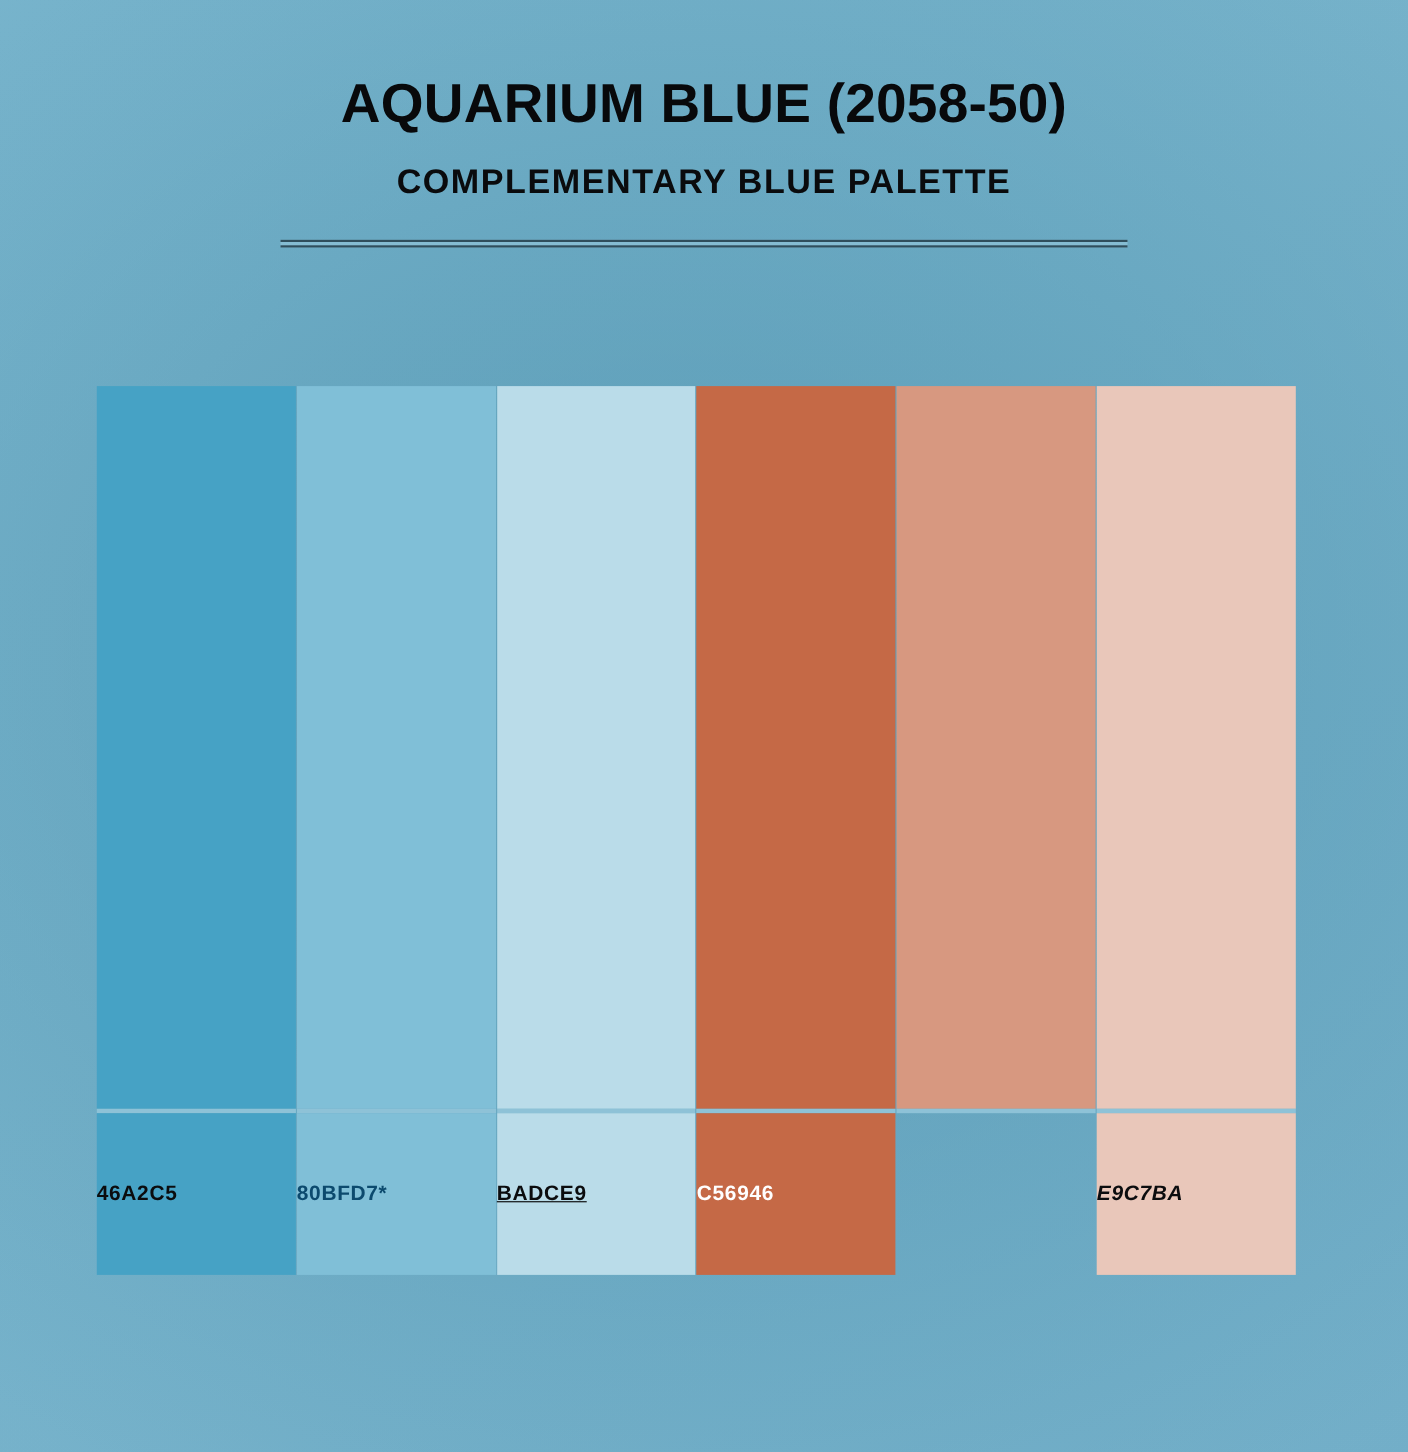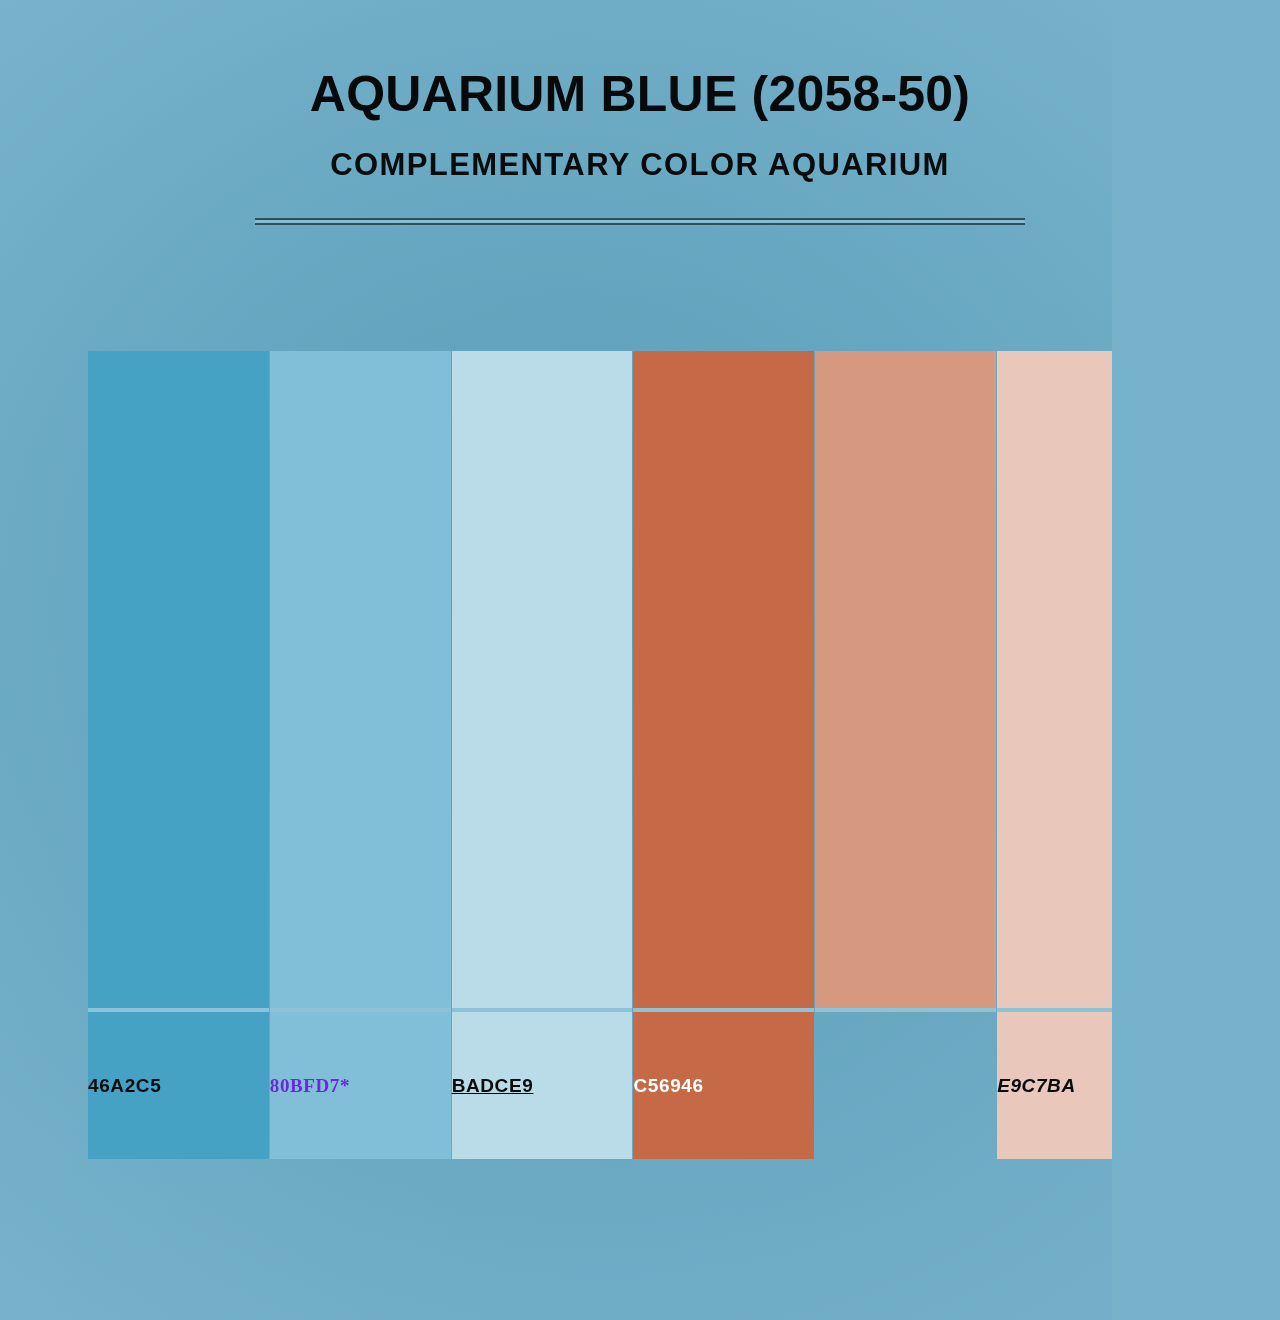--- a/index.html
+++ b/index.html
@@ -9,21 +9,21 @@
   body {
     width: 1280px;
     height: 1320px;
     overflow: hidden;
     font-family: "Liberation Sans", sans-serif;
     background: #76b2c9;
   }
 
   #page {
     position: relative;
-    width: 1112px;
+    width: 1280px;
     height: 1320px;
     background:
       radial-gradient(ellipse 120% 95% at 50% 46%,
         rgba(74,142,170,0.62) 0%,
         rgba(82,150,177,0.40) 34%,
         rgba(120,180,204,0.06) 68%,
         rgba(125,184,206,0.0) 100%),
       linear-gradient(145deg, #79b5cd 0%, #77b3cb 45%, #72aec8 100%);
     overflow: hidden;
   }
@@ -128,37 +128,37 @@
     letter-spacing: 0.2px;
   }
 </style>
 </head>
 <body>
 
 <div id="page">
 
   <div id="header">
     <h1 id="title">AQUARIUM BLUE (2058-50)</h1>
-    <h2 id="subtitle">COMPLEMENTARY COLOR AQUARIUM</h2>
+    <h2 id="subtitle">COMPLEMENTARY BLUE PALETTE</h2>
     <div id="divider"></div>
   </div>
 
   <div id="palette">
       <div class="swatch-col">
         <div class="swatch-block" style="background: rgb(70, 162, 197);"></div>
         <div class="swatch-rule" style="background: rgb(142, 194, 215);"></div>
         <div class="swatch-label-area" style="background: rgb(70, 162, 197);">
           <span class="swatch-label" style="color: rgb(11, 12, 14);">46A2C5</span>
         </div>
       </div>
       <div class="swatch-col">
         <div class="swatch-block" style="background: rgb(128, 191, 215);"></div>
         <div class="swatch-rule" style="background: rgb(142, 194, 215);"></div>
         <div class="swatch-label-area" style="background: rgb(128, 191, 215);">
-          <span class="swatch-label" style="color: #6d28d9; font-family: Liberation Serif, serif;">80BFD7*</span>
+          <span class="swatch-label" style="color: #0c4a6e;">80BFD7*</span>
         </div>
       </div>
       <div class="swatch-col">
         <div class="swatch-block" style="background: rgb(186, 220, 233);"></div>
         <div class="swatch-rule" style="background: rgb(142, 194, 215);"></div>
         <div class="swatch-label-area" style="background: rgb(186, 220, 233); text-decoration: underline;">
           <span class="swatch-label" style="color: rgb(11, 12, 14);">BADCE9</span>
         </div>
       </div>
       <div class="swatch-col">

